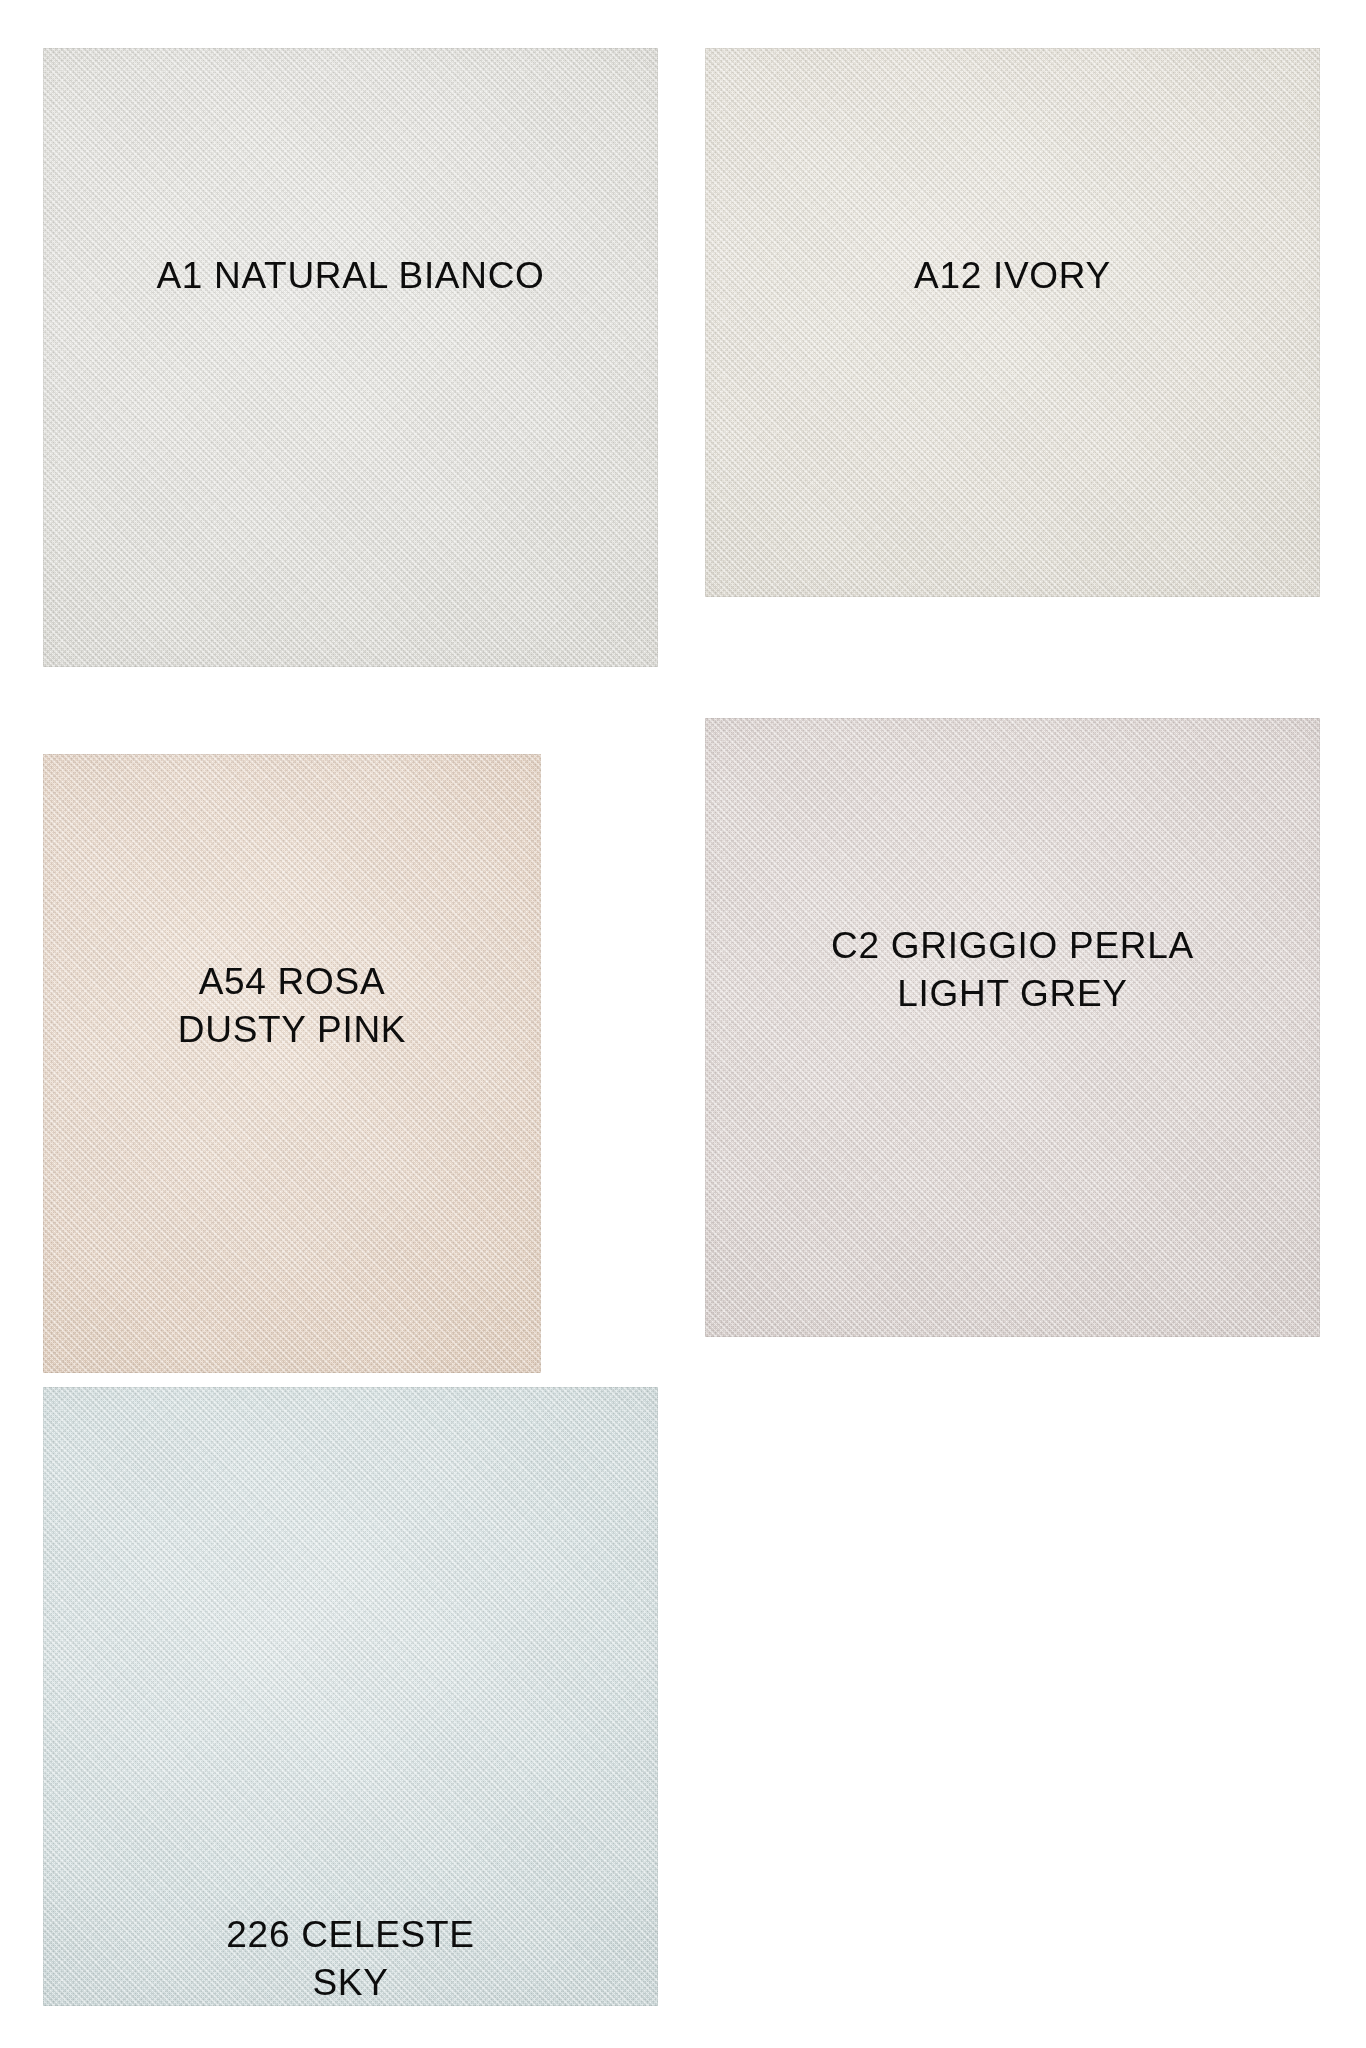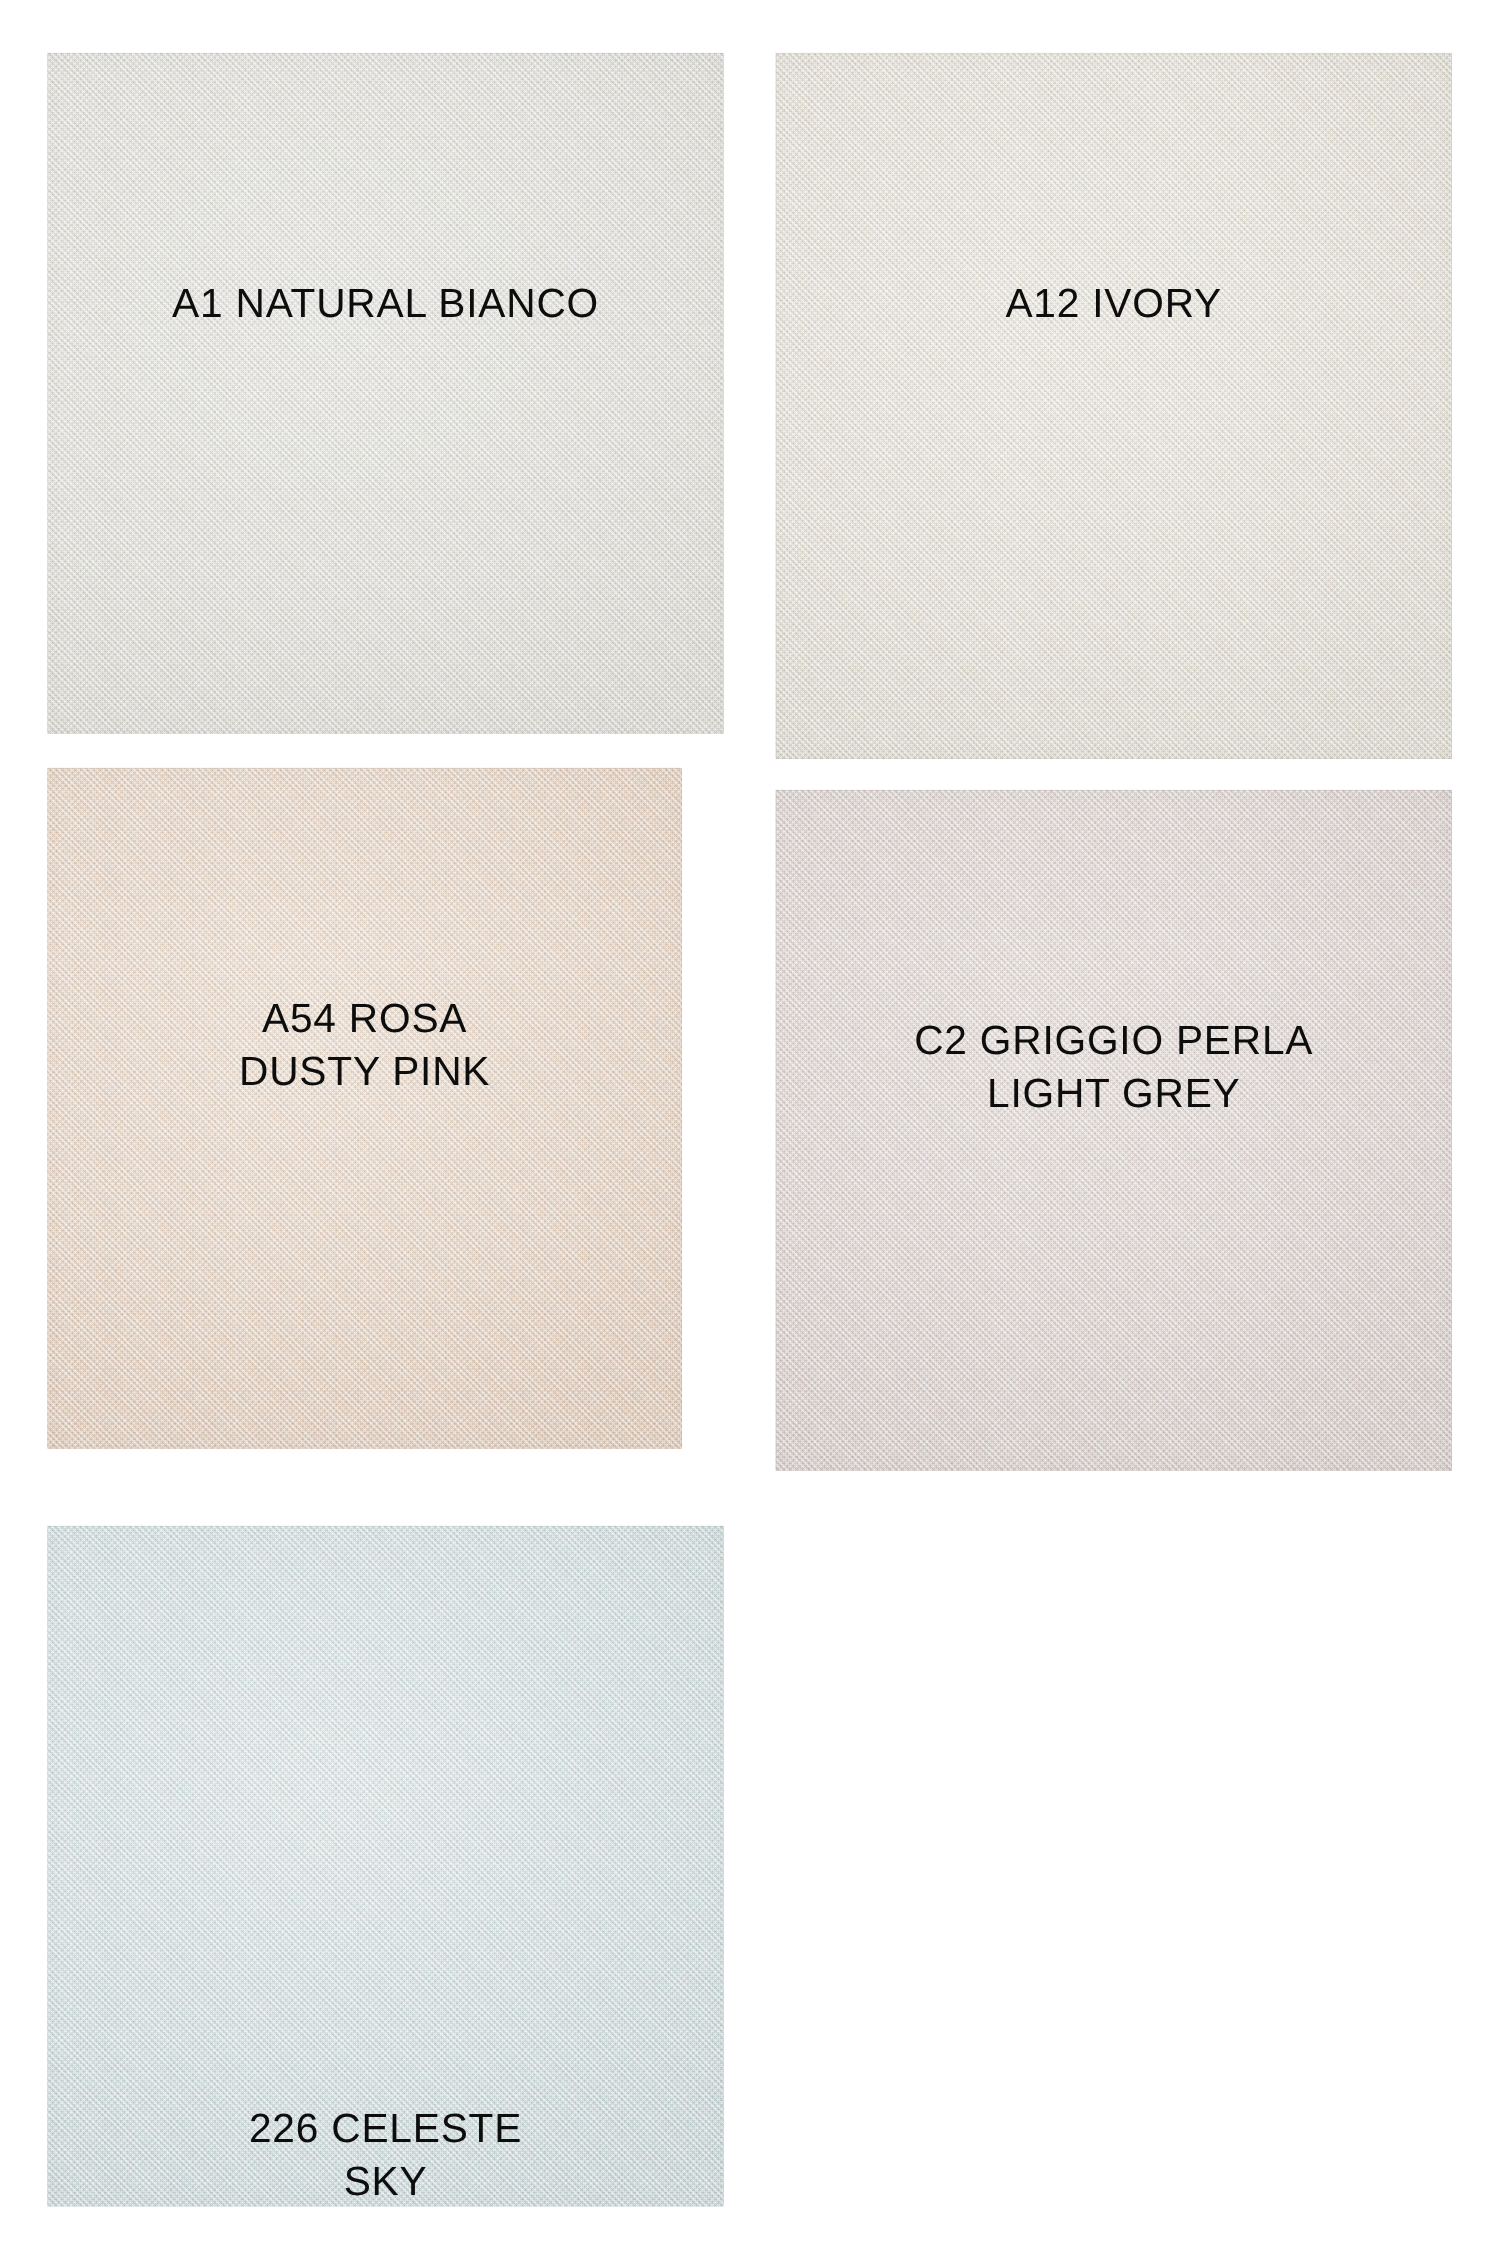--- a/index.html
+++ b/index.html
@@ -132,29 +132,29 @@
 
 <div id="swatch-board">
     <div class="swatch" style="left: 43px; top: 48px; width: 615px; height: 619px;">
       <div class="swatch-fill" style="background: rgb(228, 227, 222);"></div>
       <div class="swatch-sheen" style="background: radial-gradient(85% 70% at 42% 38%, rgb(235, 234, 230) 0%, rgb(228, 227, 222) 58%, rgb(220, 219, 213) 100%);"></div>
       <div class="swatch-weave"></div>
       <div class="swatch-grain"></div>
       <div class="swatch-edge"></div>
       <div class="swatch-caption" style="margin-top: 204.27px; color: rgb(13, 13, 13);">A1 NATURAL BIANCO</div>
     </div>
-    <div class="swatch" style="left: 705px; top: 48px; width: 615px; height: 642px;">
+    <div class="swatch" style="left: 705px; top: 48px; width: 615px; height: 549px;">
       <div class="swatch-fill" style="background: rgb(231, 227, 218);"></div>
       <div class="swatch-sheen" style="background: radial-gradient(85% 70% at 42% 38%, rgb(238, 234, 226) 0%, rgb(231, 227, 218) 58%, rgb(223, 219, 209) 100%);"></div>
       <div class="swatch-weave"></div>
       <div class="swatch-grain"></div>
       <div class="swatch-edge"></div>
       <div class="swatch-caption" style="margin-top: 204.27px; color: rgb(13, 13, 13);">A12 IVORY</div>
     </div>
-    <div class="swatch" style="left: 43px; top: 698px; width: 577px; height: 619px;">
+    <div class="swatch" style="left: 43px; top: 754px; width: 498px; height: 619px;">
       <div class="swatch-fill" style="background: rgb(234, 216, 201);"></div>
       <div class="swatch-sheen" style="background: radial-gradient(85% 70% at 42% 38%, rgb(242, 227, 214) 0%, rgb(234, 216, 201) 58%, rgb(226, 205, 187) 100%);"></div>
       <div class="swatch-weave"></div>
       <div class="swatch-grain"></div>
       <div class="swatch-edge"></div>
       <div class="swatch-caption" style="margin-top: 204.27px; color: rgb(13, 13, 13);">A54 ROSA
 DUSTY PINK</div>
     </div>
     <div class="swatch" style="left: 705px; top: 718px; width: 615px; height: 619px;">
       <div class="swatch-fill" style="background: rgb(224, 215, 212);"></div>

